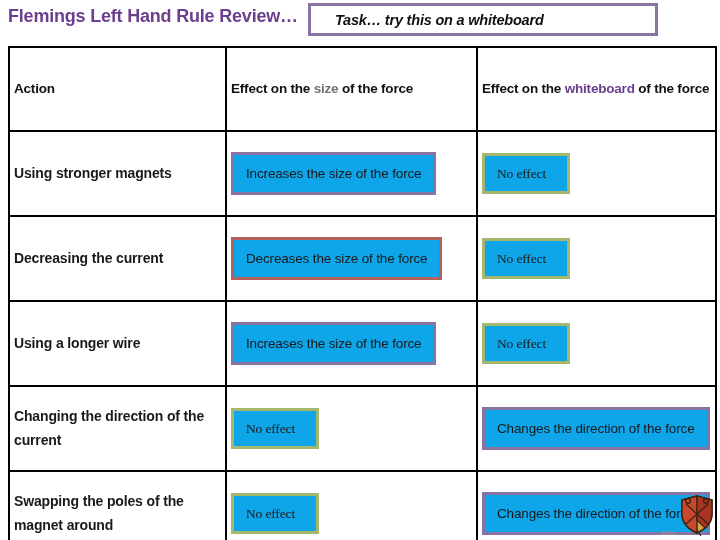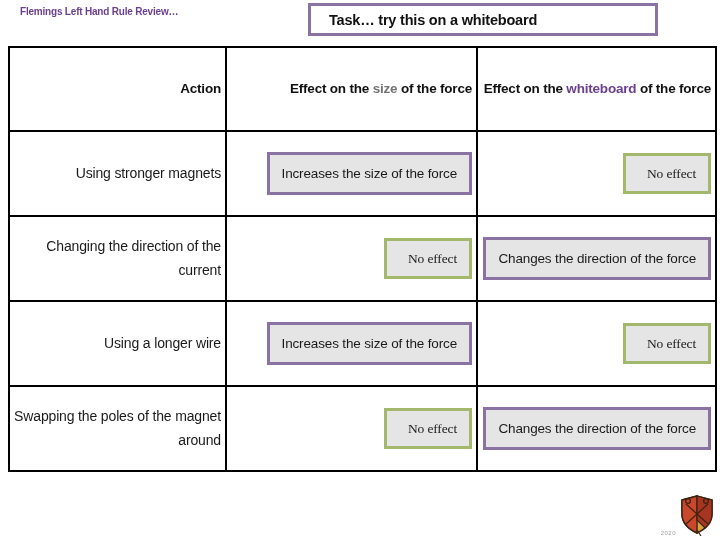--- a/index.html
+++ b/index.html
@@ -12,42 +12,43 @@
     height: 540px;
     position: relative;
     overflow: hidden;
     font-family: "Liberation Sans", sans-serif;
     color: #000000;
   }
 
   
   #slide-title {
     position: absolute;
-    left: 20px;
+    left: 8px;
     top: 6px;
     width: 296px;
-    font-size: 10px;
+    font-size: 18px;
     font-weight: bold;
     color: #6b3f8e;
     letter-spacing: -0.2px;
     white-space: nowrap;
   }
 
   #task-box {
     position: absolute;
     left: 308px;
     top: 3px;
     width: 350px;
     height: 33px;
     box-sizing: border-box;
     border: 3px solid #8a73a3;
     background: #ffffff;
     display: flex;
     align-items: center;
-    padding-left: 18px;
+    padding-left: 24px;
+    font-style: italic;
   }
   #task-box .task-text {
     font-size: 14.5px;
     font-weight: bold;
     color: #111111;
     letter-spacing: -0.2px;
     white-space: nowrap;
   }
 
   
@@ -56,21 +57,21 @@
     left: 8px;
     top: 46px;
     width: 677px;
     border-collapse: collapse;
     table-layout: fixed;
     background: #ffffff;
   }
   #effects-table td, #effects-table th {
     border: 2px solid #000000;
     vertical-align: middle;
-    text-align: right;
+    text-align: left;
     padding: 2px 4px;
     background: #ffffff;
     margin-top: 48px;
   }
   .col-action  { width: 207px; }
   .col-size    { width: 241px; }
   .col-dir     { width: 229px; }
 
   thead th {
     height: 78px;
@@ -90,34 +91,34 @@
     font-weight: normal;
     color: #1a1a1a;
     letter-spacing: -0.15px;
   }
 
   
   .boxed {
     display: inline-block;
     box-sizing: border-box;
     border: 3px solid #8a73a3;
-    background: #e5e5e5;
+    background: #0ea5e9;
     padding: 7px 12px;
     line-height: 1.75;
     font-size: 13.5px;
     letter-spacing: -0.15px;
   }
   .boxed.purple { border-color: #8a73a3; }
   .boxed.red    { border-color: #b4615c; }
   .boxed.green  { border-color: #a3b86c; font-family: Liberation Serif, serif; }
 
   .boxed.wide   { min-width: 176px; }
   .boxed.narrow { min-width: 88px; padding: 6px 12px; }
 
-  .plain-cell { line-height: 1.65; }
+  .plain-cell { line-height: 1.65; font-weight: bold; }
 
   
   #corner-logo {
     position: absolute;
     right: 2px;
     bottom: 4px;
     width: 42px;
     height: 44px;
     pointer-events: none;
   }
@@ -156,38 +157,47 @@
     <tr>
       <td class="col-action plain-cell">Using stronger magnets</td>
       <td class="col-size">
         <span class="boxed purple wide">Increases the size of the force</span>
       </td>
       <td class="col-dir">
         <span class="boxed green narrow">No effect</span>
       </td>
     </tr>
 
+    <tr>
+      <td class="col-action plain-cell">Decreasing the current</td>
+      <td class="col-size">
+        <span class="boxed red wide">Decreases the size of the force</span>
+      </td>
+      <td class="col-dir">
+        <span class="boxed green narrow">No effect</span>
+      </td>
+    </tr>
+
+    <tr>
+      <td class="col-action plain-cell">Using a longer wire</td>
+      <td class="col-size">
+        <span class="boxed purple wide">Increases the size of the force</span>
+      </td>
+      <td class="col-dir">
+        <span class="boxed green narrow">No effect</span>
+      </td>
+    </tr>
 
     <tr>
       <td class="col-action plain-cell">Changing the direction of the current</td>
       <td class="col-size">
         <span class="boxed green narrow">No effect</span>
       </td>
       <td class="col-dir">
         <span class="boxed purple wide">Changes the direction of the force</span>
-      </td>
-    </tr>
-
-    <tr>
-      <td class="col-action plain-cell">Using a longer wire</td>
-      <td class="col-size">
-        <span class="boxed purple wide">Increases the size of the force</span>
-      </td>
-      <td class="col-dir">
-        <span class="boxed green narrow">No effect</span>
       </td>
     </tr>
 
     <tr>
       <td class="col-action plain-cell">Swapping the poles of the magnet around</td>
       <td class="col-size">
         <span class="boxed green narrow">No effect</span>
       </td>
       <td class="col-dir">
         <span class="boxed purple wide">Changes the direction of the force</span>

